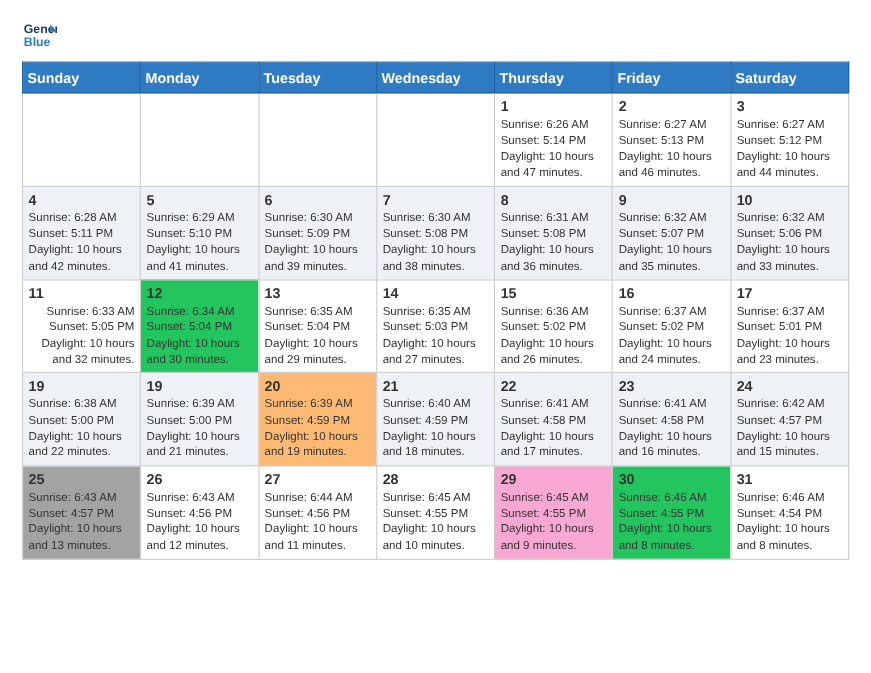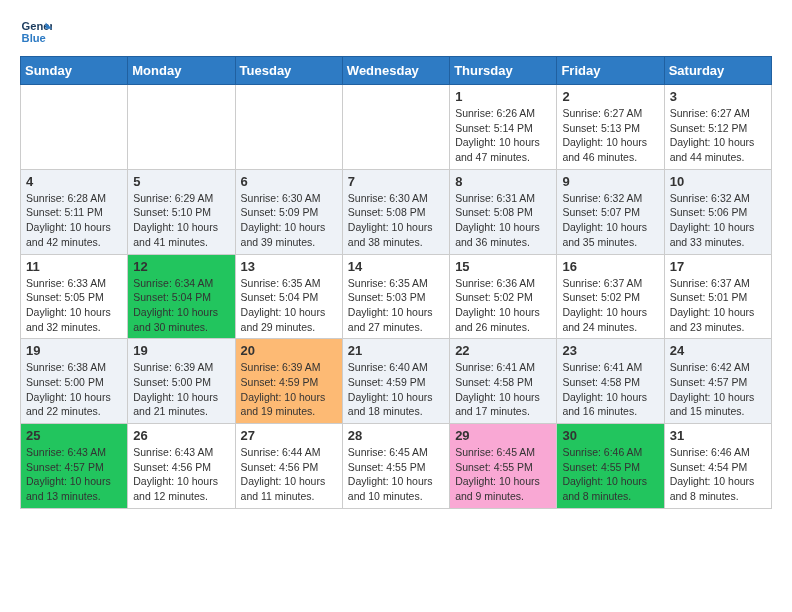--- a/index.html
+++ b/index.html
@@ -189,21 +189,21 @@
           <span class="day-number">10</span>
           <div class="day-info" style="white-space: pre-line;">Sunrise: 6:32 AM
 Sunset: 5:06 PM
 Daylight: 10 hours
 and 33 minutes.</div>
         </td>
       </tr>
       <tr>
         <td style="background: rgb(255, 255, 255);">
           <span class="day-number">11</span>
-          <div class="day-info" style="white-space: pre-line;">Sunrise: 6:33 AM
+          <div class="day-info" style="white-space: pre-line; text-align: right;">Sunrise: 6:33 AM
 Sunset: 5:05 PM
 Daylight: 10 hours
 and 32 minutes.</div>
         </td>
         <td style="background: #22c55e; margin-left: 36px;">
           <span class="day-number">12</span>
           <div class="day-info" style="white-space: pre-line;">Sunrise: 6:34 AM
 Sunset: 5:04 PM
 Daylight: 10 hours
 and 30 minutes.</div>
@@ -289,21 +289,21 @@
         </td>
         <td style="background: rgb(238, 242, 247);">
           <span class="day-number">24</span>
           <div class="day-info" style="white-space: pre-line;">Sunrise: 6:42 AM
 Sunset: 4:57 PM
 Daylight: 10 hours
 and 15 minutes.</div>
         </td>
       </tr>
       <tr>
-        <td style="background: #22c55e;">
+        <td style="background: #a3a3a3;">
           <span class="day-number">25</span>
           <div class="day-info" style="white-space: pre-line;">Sunrise: 6:43 AM
 Sunset: 4:57 PM
 Daylight: 10 hours
 and 13 minutes.</div>
         </td>
         <td style="background: rgb(255, 255, 255);">
           <span class="day-number">26</span>
           <div class="day-info" style="white-space: pre-line;">Sunrise: 6:43 AM
 Sunset: 4:56 PM

